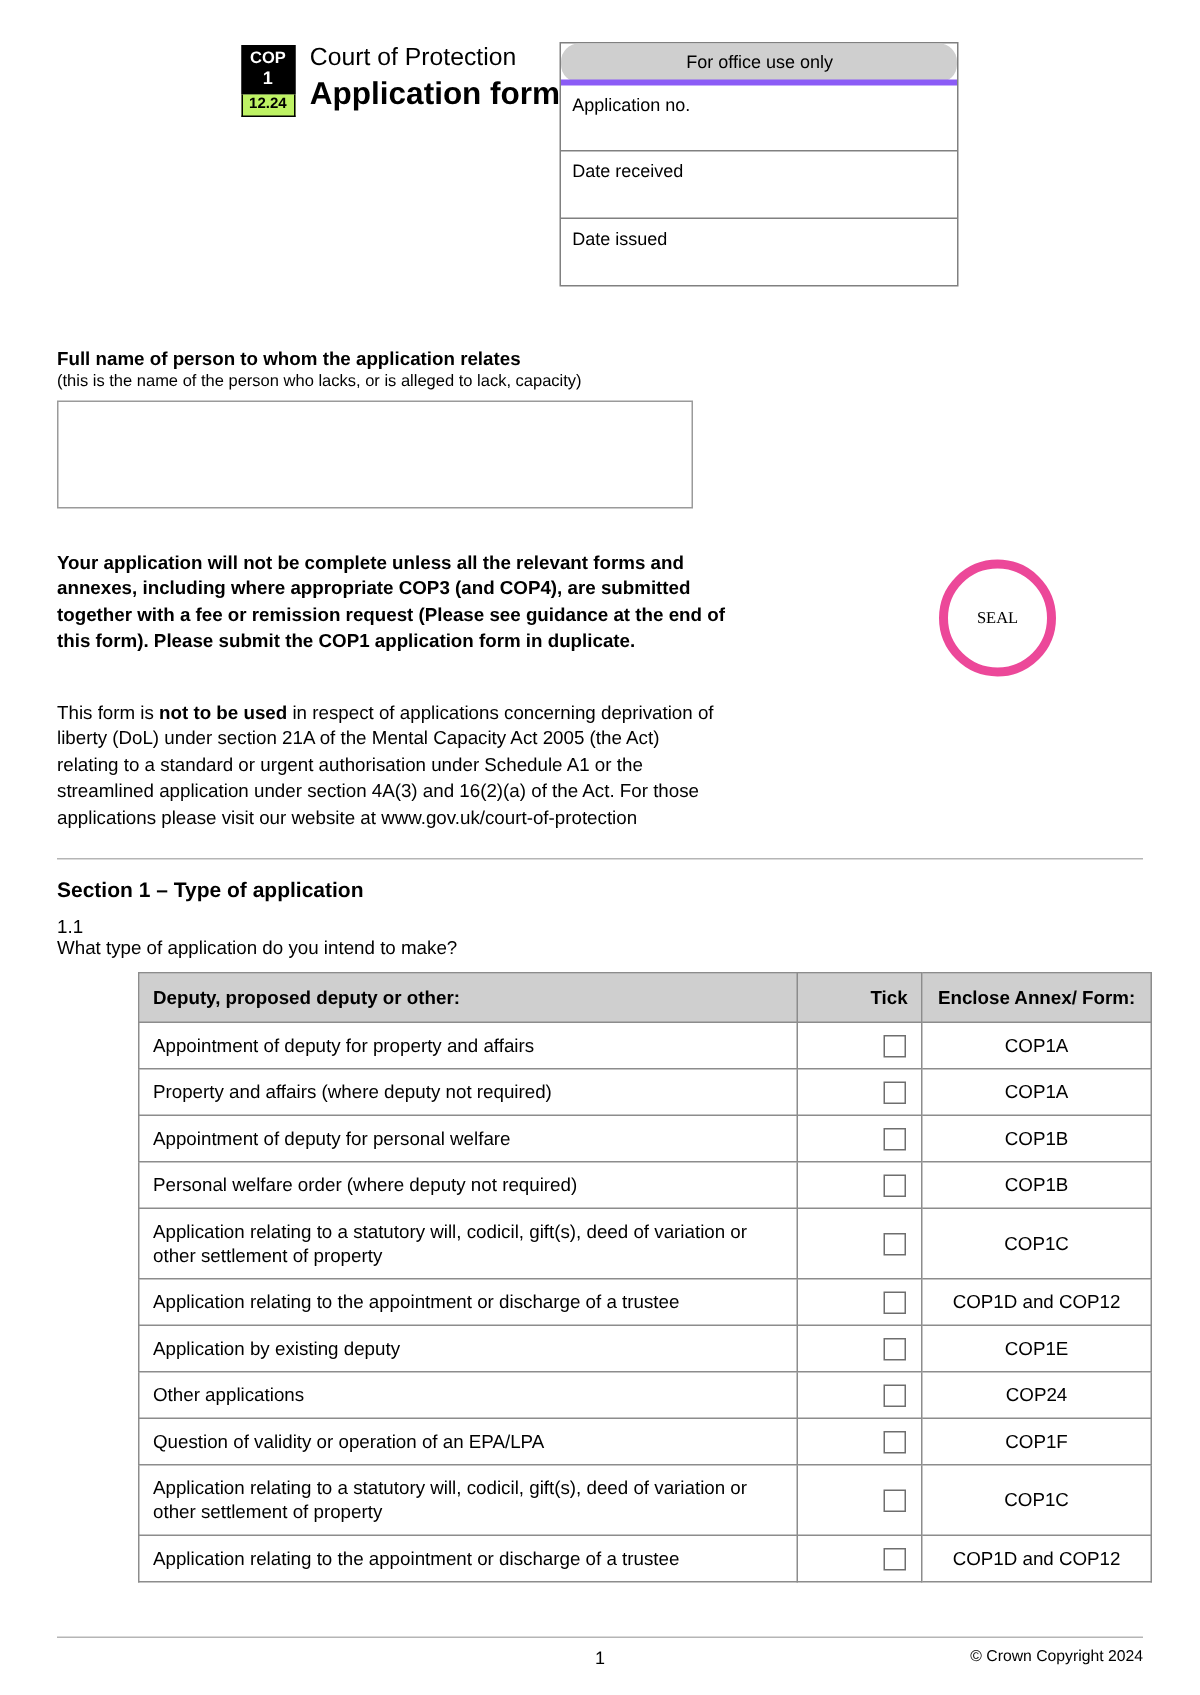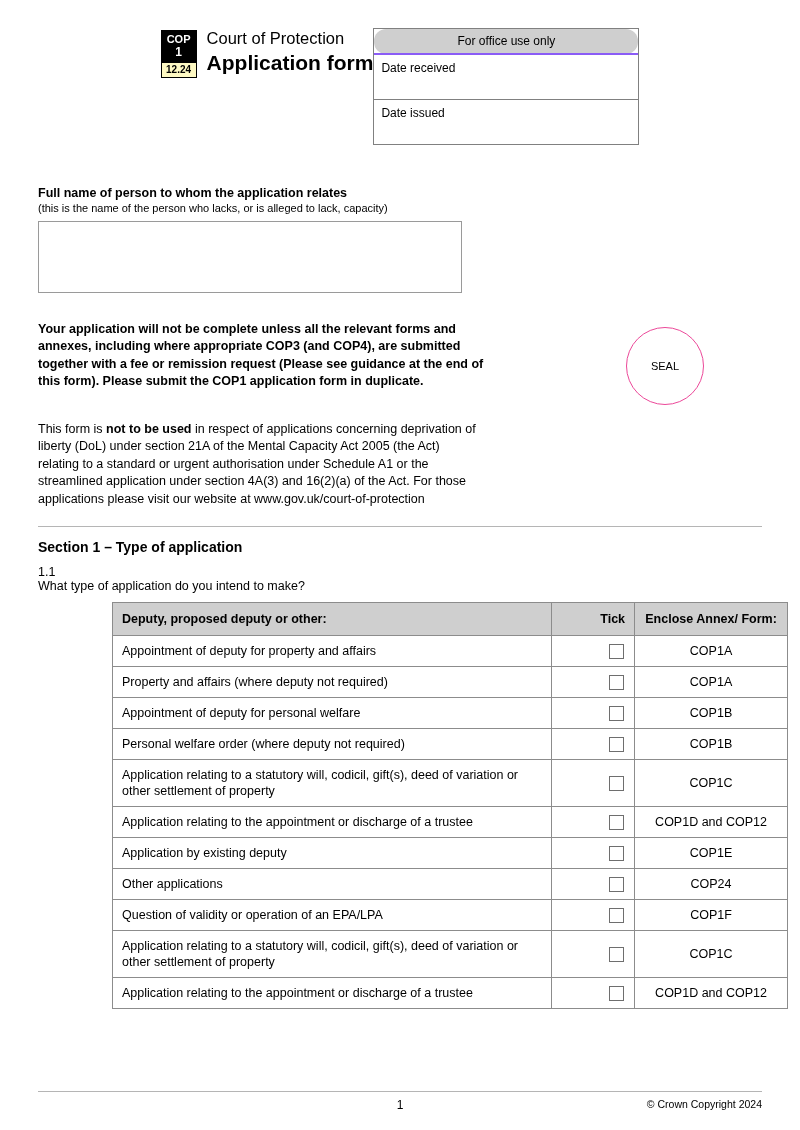--- a/index.html
+++ b/index.html
@@ -43,21 +43,21 @@
     border: 1px solid #000;
   }
   .cop-badge .b1 .num { display: block; font-size: 12px; }
   .cop-badge .b2 {
     border: 1px solid #000;
     border-top: none;
     text-align: center;
     font-weight: bold;
     font-size: 10px;
     line-height: 14px;
-    background: #fef9c3;
+    background: #bef264;
     color: #000;
   }
   .title-sm {
     font-size: 16.5px;
     line-height: 20px;
     margin: 0 0 2px 0;
     font-weight: normal;
   }
   .title-lg {
     font-size: 21px;
@@ -72,21 +72,21 @@
     border: 1px solid #808080;
     border-collapse: collapse;
     font-size: 12px;
   }
   .office-box table { width: 100%; border-collapse: collapse; }
   .office-box th {
     background: #cfcfcf;
     font-weight: normal;
     text-align: center;
     padding: 5px 0 5px 0;
-    border-bottom: 2px solid #8b5cf6;
+    border-bottom: 4px solid #8b5cf6;
     font-size: 12px;
     border-radius: 12px;
   }
   .office-box td {
     height: 45px;
     vertical-align: top;
     padding: 6px 0 0 7px;
     border-bottom: 1px solid #808080;
     font-size: 12px;
   }
@@ -112,28 +112,29 @@
   }
   .notice {
     width: 450px;
     font-weight: bold;
     font-size: 12.5px;
     line-height: 17.4px;
   }
   .seal {
     width: 78px;
     height: 78px;
-    border: 1px solid #ec4899;
+    border: 6px solid #ec4899;
     border-radius: 50%;
     display: flex;
     align-items: center;
     justify-content: center;
     font-size: 11px;
     margin-right: 58px;
     margin-top: 6px;
+    font-family: Liberation Serif, serif;
   }
   .para {
     width: 446px;
     font-size: 12.5px;
     line-height: 17.4px;
     margin-top: 16px;
   }
 
   hr.rule {
     border: none;
@@ -146,21 +147,21 @@
     font-size: 14px;
     margin: 0 0 10px 0;
   }
   .q-row { display: flex; margin-bottom: 9px; flex-direction: column; }
   .q-num { width: 48px; font-size: 12.5px; }
   .q-text { font-size: 12.5px; }
 
   
   .apptable {
     width: 676px;
-    margin-left: 74px;
+    margin-left: 54px;
     border-collapse: collapse;
     border: 1px solid #8c8c8c;
   }
   .apptable td, .apptable th {
     border: 1px solid #8c8c8c;
     font-size: 12.5px;
   }
   .apptable .hdr td {
     background: #cfcfcf;
     font-weight: bold;
@@ -238,20 +239,23 @@
       </div>
     </div>
 
     <div class="office-box">
       <table>
         <tbody>
             <tr>
           <th>For office use only</th>
         </tr>
         <tr>
+              <td>Application no.</td>
+            </tr>
+        <tr>
               <td>Date received</td>
             </tr>
         <tr>
               <td>Date issued</td>
             </tr>
       </tbody>
         </table>
     </div>
   </div>
 

